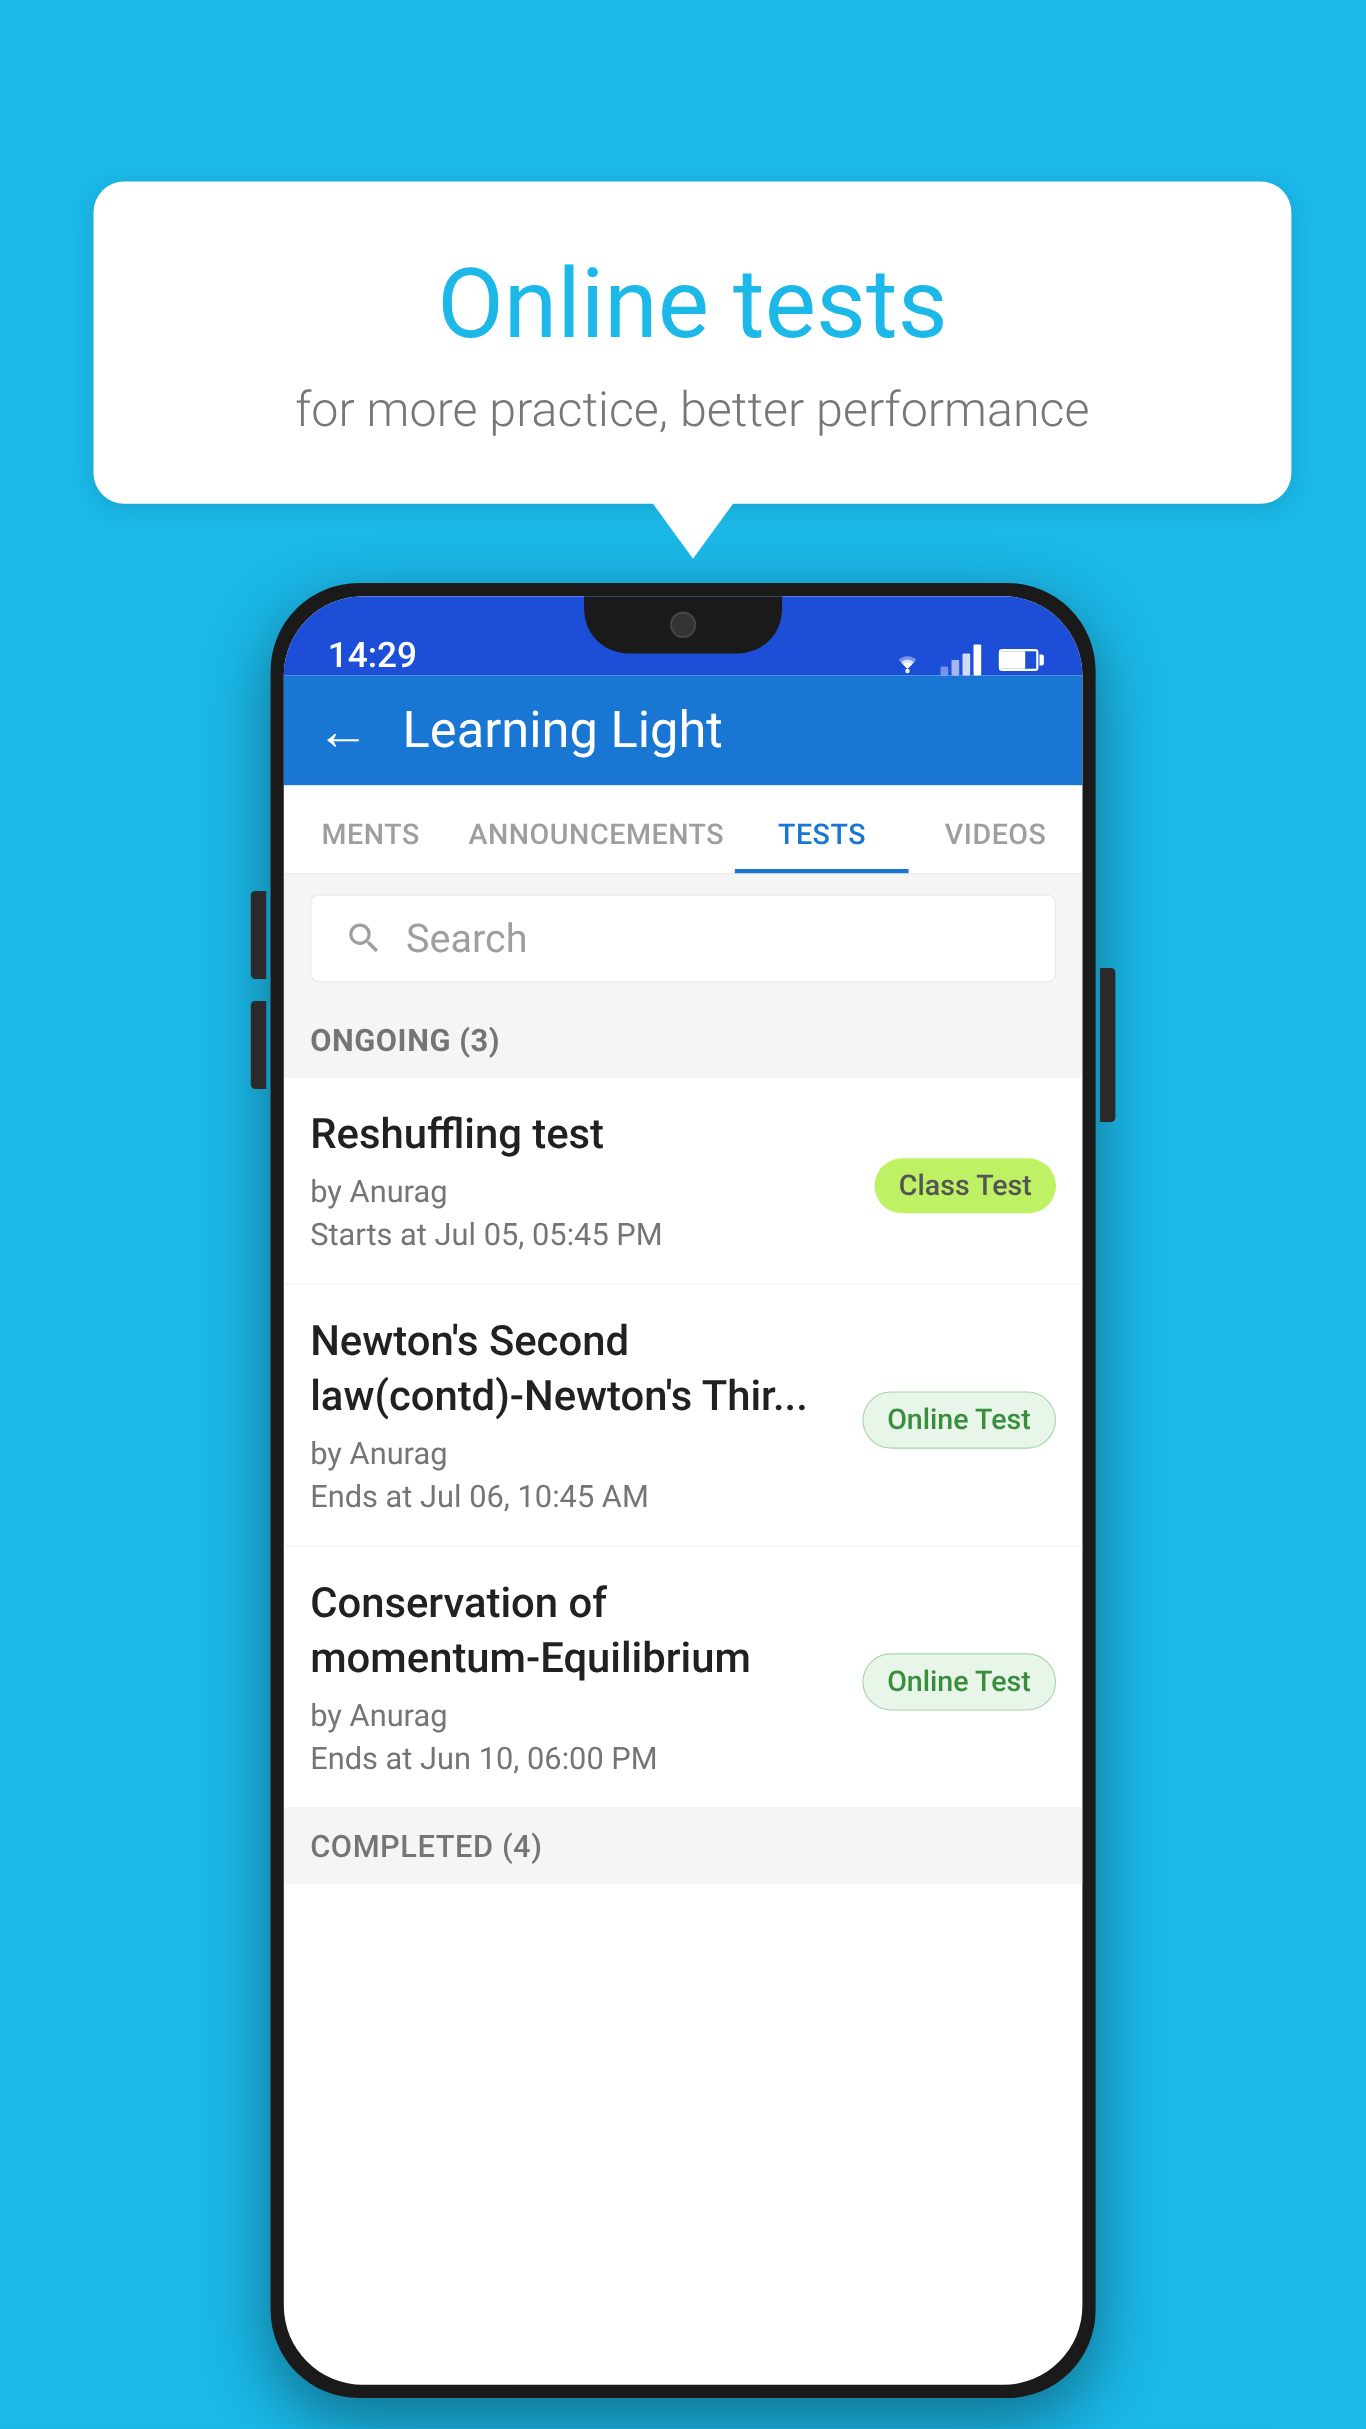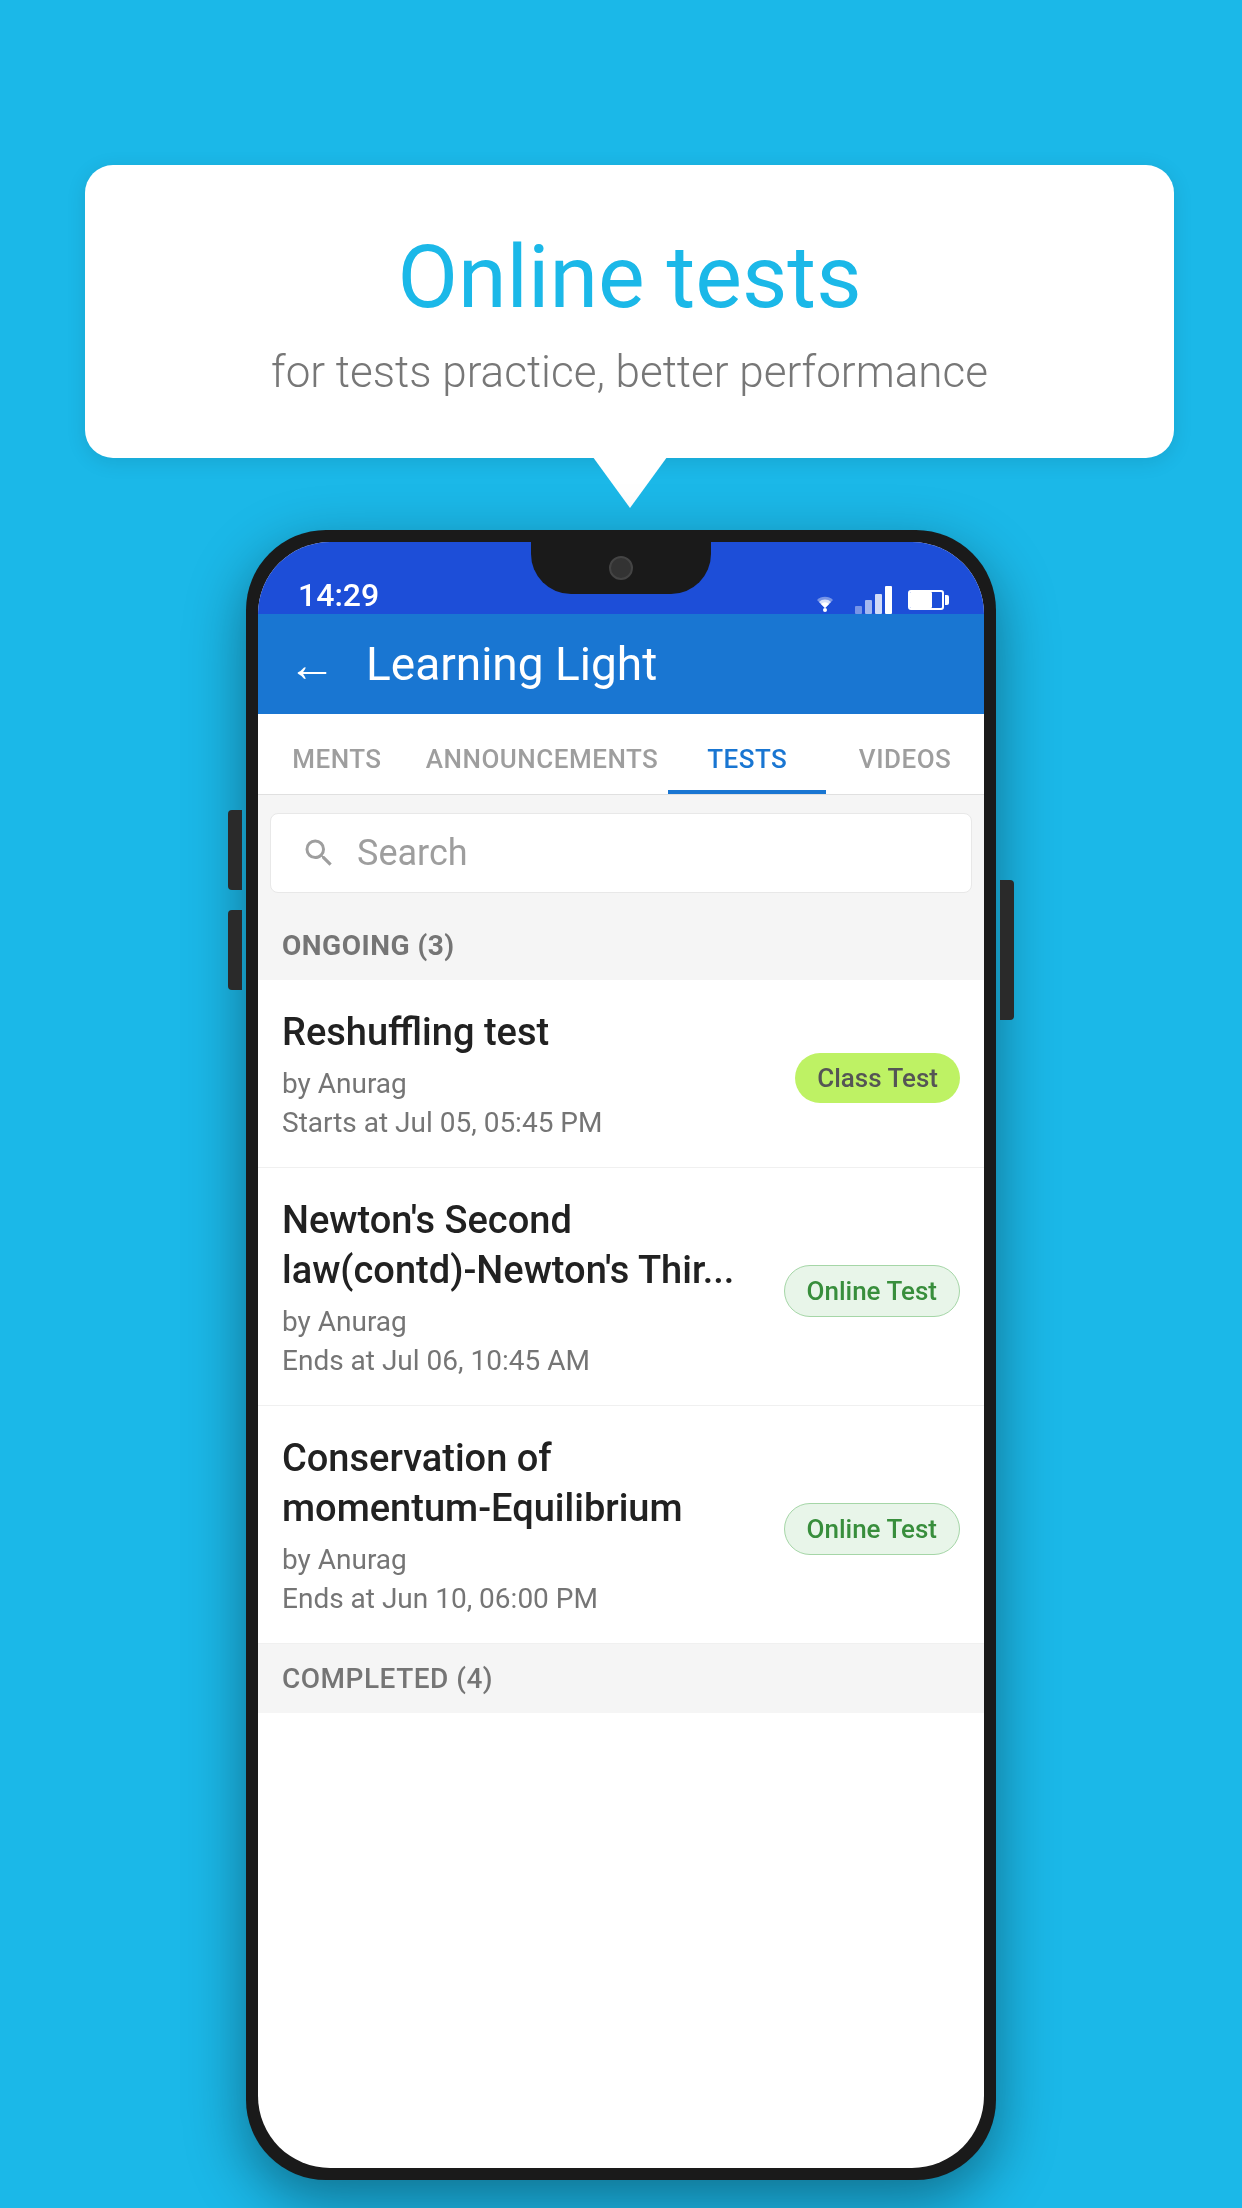--- a/index.html
+++ b/index.html
@@ -225,21 +225,21 @@
       bottom: 0;
       left: 0;
       right: 0;
       height: 4px;
       background: #1976d2;
     }
 
     
     .search-container {
       background: #f5f5f5;
-      padding: 18px 12px;
+      padding: 18px 24px;
     }
 
     .search-box {
       background: white;
       border-radius: 8px;
       height: 80px;
       display: flex;
       align-items: center;
       padding: 0 30px;
       gap: 20px;
@@ -357,21 +357,21 @@
       font-weight: 500;
       letter-spacing: 0.5px;
     }
   </style>
 </head>
 <body>
 
 <div class="speech-bubble-container">
   <div class="speech-bubble">
     <div class="speech-bubble-title">Online tests</div>
-    <div class="speech-bubble-subtitle">for tests practice, better performance</div>
+    <div class="speech-bubble-subtitle">for more practice, better performance</div>
   </div>
 </div>
 
 <div class="phone-container">
   <div class="phone-outer">
 
     <div class="phone-side-left"></div>
     <div class="phone-side-left2"></div>
     <div class="phone-side-right"></div>
 

